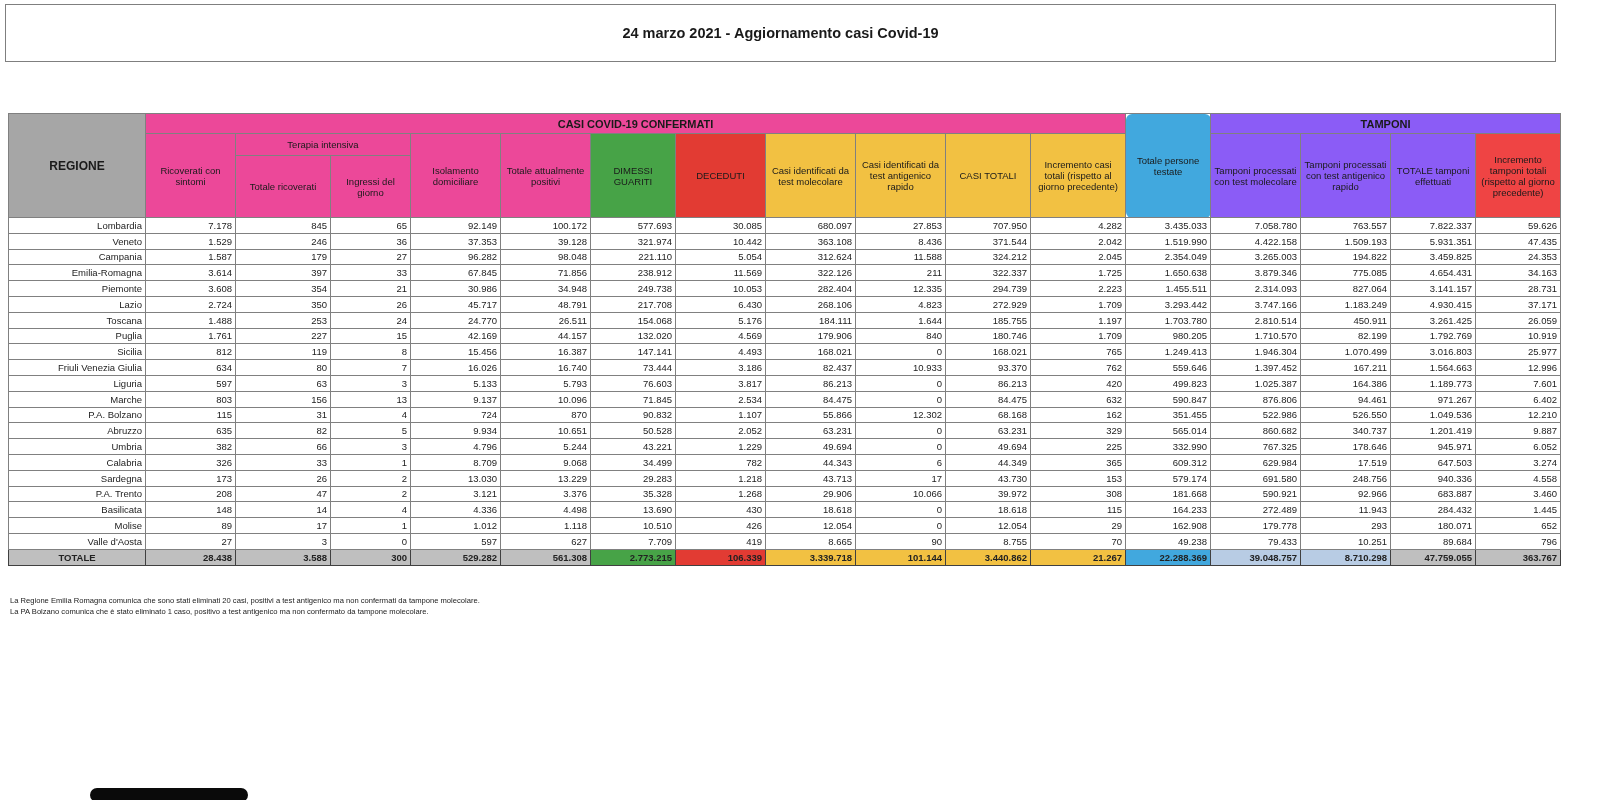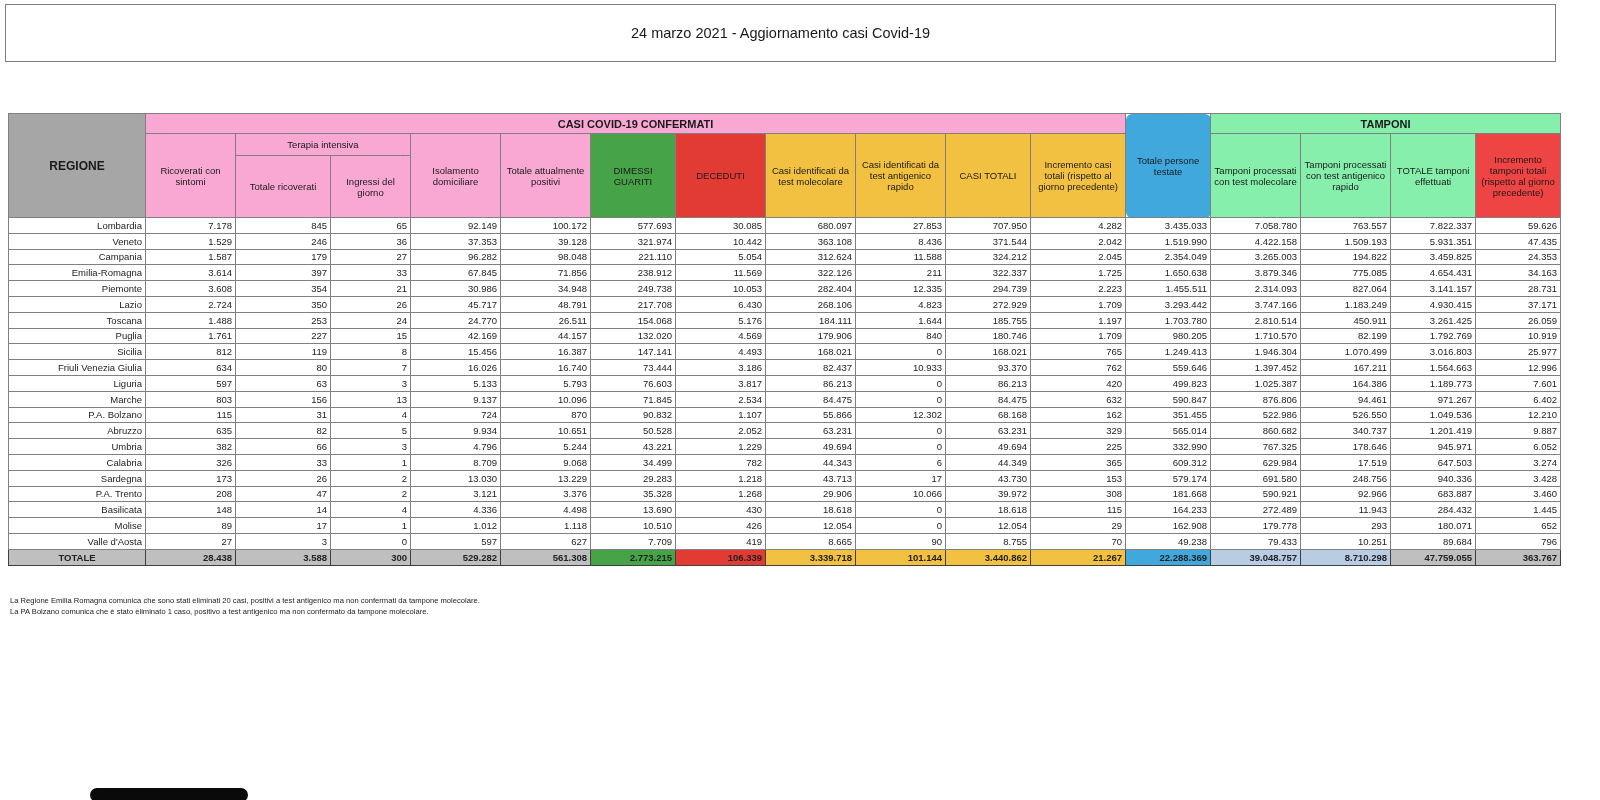--- a/index.html
+++ b/index.html
@@ -1,30 +1,30 @@
 <!DOCTYPE html>
 <html><head>
 <meta charset="utf-8">
 <style>
   html,body{margin:0;padding:0;background:#fff;}
   body{font-family:"Liberation Sans","DejaVu Sans",sans-serif;width:1600px;height:800px;position:relative;overflow:hidden;}
   .title-box{position:absolute;left:5px;top:4px;width:1549px;height:56px;border:1px solid #7f7f7f;background:#fff;
-    display:flex;flex-direction:column;justify-content:space-evenly;text-align:center;}
+    display:flex;flex-direction:column;justify-content:space-evenly;text-align:center;font-weight:bold;}
   .title-box .t1{font-size:14.5px;color:#1a1a1a;}
   .title-box .t2{font-size:14.5px;color:#1a1a1a;}
   table.main{position:absolute;left:8px;top:113px;border-collapse:collapse;table-layout:fixed;width:1552px;}
   table.main th, table.main td{border:1px solid #808080;overflow:hidden;padding:0 3px;box-sizing:border-box;}
-  thead th{border:1px solid #404040;font-size:9.5px;font-weight:normal;text-align:center;background:#f9a8d4;color:#1a1a1a;padding:1px 2px;}
+  thead th{border:1px solid #404040;font-size:9.5px;font-weight:normal;text-align:center;background:#ec4899;color:#1a1a1a;padding:1px 2px;}
   th.band{height:20px;font-weight:bold;font-size:11px;}
   th.regione{background:#a6a6a6;font-weight:bold;font-size:12px;}
   th.green{background:#47a347;}
   th.red{background:#e23b33;}
   th.yellow{background:#f2c142;}
   th.blue{background:#41a8de;border-radius:6px;}
-  th.lblue{background:#86efac;margin-top:44px;}
+  th.lblue{background:#8b5cf6;margin-top:44px;}
   th.gray{background:#ef4444;}
   tbody td{font-size:9.5px;height:15.8px;color:#222;background:#fff;border:1px solid #999;}
   tbody td.region{text-align:right;margin-left:20px;}
   tbody td.num{text-align:right;}
   tr.totale td{font-weight:bold;border:1px solid #404040;margin-left:8px;}
   tr.totale td.g{background:#bfbfbf;text-align:right;}
   tr.totale td.region-total{background:#bfbfbf;text-align:center;}
   tr.totale td.green{background:#47a347;text-align:right;}
   tr.totale td.red{background:#e23b33;text-align:right;}
   tr.totale td.yellow{background:#f2c142;text-align:right;}
@@ -405,21 +405,21 @@
         <td class="num">29.283</td>
         <td class="num">1.218</td>
         <td class="num">43.713</td>
         <td class="num">17</td>
         <td class="num">43.730</td>
         <td class="num">153</td>
         <td class="num">579.174</td>
         <td class="num">691.580</td>
         <td class="num">248.756</td>
         <td class="num">940.336</td>
-        <td class="num">3.428</td>
+        <td class="num">4.558</td>
       </tr>
       <tr>
         <td class="region">P.A. Trento</td>
         <td class="num">208</td>
         <td class="num">47</td>
         <td class="num">2</td>
         <td class="num">3.121</td>
         <td class="num">3.376</td>
         <td class="num">35.328</td>
         <td class="num">1.268</td>

